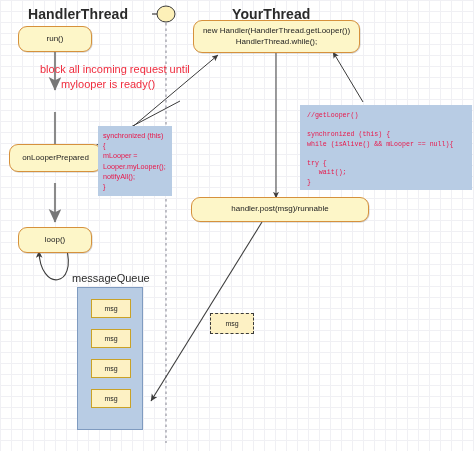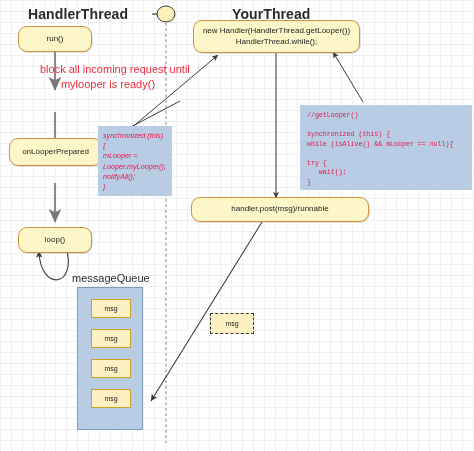--- a/index.html
+++ b/index.html
@@ -68,21 +68,20 @@
     position: absolute;
     box-sizing: border-box;
     background: #b8cce4;
     color: #e8174a;
     font-family: "Liberation Sans", sans-serif;
     font-size: 7.2px;
     line-height: 1.42;
     padding: 5px 5px;
     white-space: pre;
     overflow: hidden;
-    font-style: italic;
   }
   .red-note {
     position: absolute;
     color: #ef2b3d;
     font-size: 11px;
     line-height: 1.35;
     text-align: center;
     white-space: pre;
   }
   .queue-box {
@@ -160,21 +159,21 @@
 
     <line x1="262" y1="222" x2="151" y2="401" stroke="#3c3c3c" stroke-width="1.1" marker-end="url(#arrowhead)"></line>
   </svg>
 
   <div class="lane-title" style="left:28px; top:6px;">HandlerThread</div>
   <div class="lane-title" style="left:232px; top:6px;">YourThread</div>
 
   <div class="node" style="left:18px; top:26px; width:74px; height:26px;">run()</div>
 
 
-  <div class="node" style="left:9px; top:138px; width:93px; height:28px;">onLooperPrepared</div>
+  <div class="node" style="left:9px; top:144px; width:93px; height:28px;">onLooperPrepared</div>
 
   <div class="node" style="left:18px; top:221px; width:74px; height:26px;margin-top:6px;">loop()</div>
 
   <div class="node" style="left:193px; top:20px; width:167px; height:33px; flex-direction:column; justify-content:center;">
     <span class="l2">new Handler(HandlerThread.getLooper())</span>
     <span class="l2">HandlerThread.while();</span>
   </div>
 
   <div class="node" style="left:191px; top:197px; width:178px; height:25px;">handler.post(msg)/runnable</div>
 

